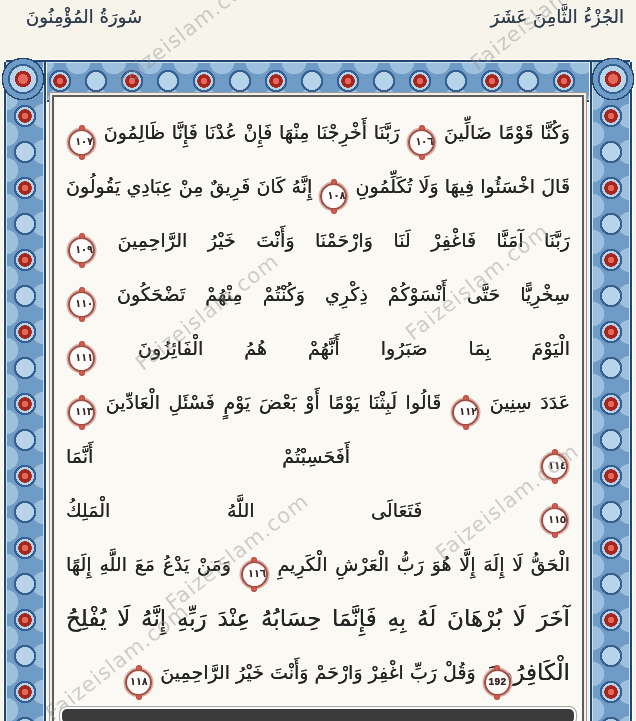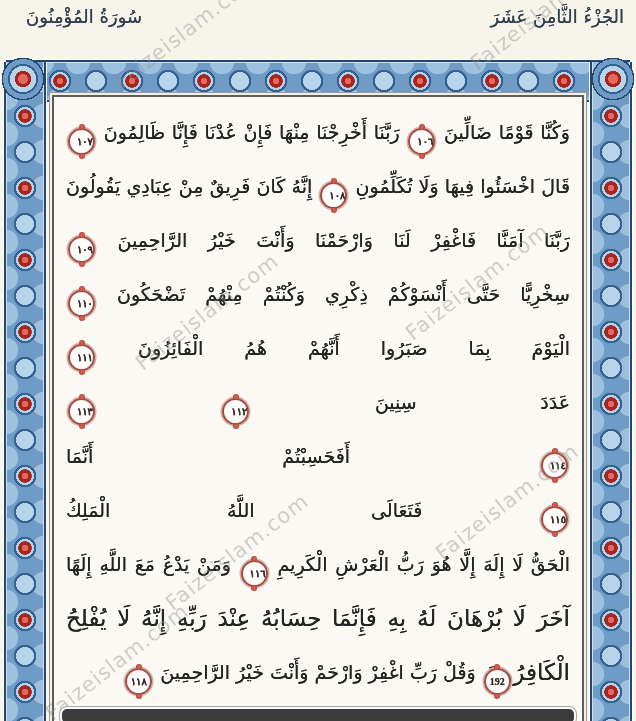--- a/index.html
+++ b/index.html
@@ -75,21 +75,21 @@
   .verse-badge{
     display:inline-block;vertical-align:-6px;position:relative;
     width:23px;height:23px;border-radius:50%;
     background:radial-gradient(circle,#fffdfb 0 60%,#f1e2dd 100%);
     border:2px solid #9e4d43;
     box-shadow:0 0 0 1.5px #d8aba2;
     margin:0 2px;text-align:center;
   }
   .verse-badge b{
     display:block;font-weight:bold;font-size:10px;line-height:23px;
-    color:#3c2a26;letter-spacing:0;font-family:Liberation Serif, serif;
+    color:#3c2a26;letter-spacing:0;font-family:Liberation Mono, monospace;
   }
   .verse-badge::before,.verse-badge::after{
     content:"";position:absolute;left:50%;transform:translateX(-50%);
     width:6px;height:6px;border-radius:50%;
     background:radial-gradient(circle,#cf5a4e 0 40%,#8e241c 100%);
   }
   .verse-badge::before{top:-6px;}
   .verse-badge::after{bottom:-6px;}
   
   .wm{
@@ -116,21 +116,21 @@
 <div class="corner corner-tl"></div>
 <div class="corner corner-tr"></div>
 
 <div class="text-box">
   <div id="lines">
       <div class="quran-line" style="font-size: 19px;"><span>وَكُنَّا قَوْمًا ضَالِّينَ</span> <span class="verse-badge"><b>١٠٦</b></span> <span>رَبَّنَا أَخْرِجْنَا مِنْهَا فَإِنْ عُدْنَا فَإِنَّا ظَالِمُونَ</span> <span class="verse-badge"><b>١٠٧</b></span> </div>
       <div class="quran-line" style="font-size: 19px;"><span>قَالَ اخْسَئُوا فِيهَا وَلَا تُكَلِّمُونِ</span> <span class="verse-badge"><b>١٠٨</b></span> <span>إِنَّهُ كَانَ فَرِيقٌ مِنْ عِبَادِي يَقُولُونَ</span> </div>
       <div class="quran-line" style="font-size: 19px;"><span>رَبَّنَا آمَنَّا فَاغْفِرْ لَنَا وَارْحَمْنَا وَأَنْتَ خَيْرُ الرَّاحِمِينَ</span> <span class="verse-badge"><b>١٠٩</b></span>  </div>
       <div class="quran-line" style="font-size: 19px;"><span>سِخْرِيًّا حَتَّى أَنْسَوْكُمْ ذِكْرِي وَكُنْتُمْ مِنْهُمْ تَضْحَكُونَ</span> <span class="verse-badge"><b>١١٠</b></span>  </div>
       <div class="quran-line" style="font-size: 19px;"><span>الْيَوْمَ بِمَا صَبَرُوا أَنَّهُمْ هُمُ الْفَائِزُونَ</span> <span class="verse-badge"><b>١١١</b></span>  </div>
-      <div class="quran-line" style="font-size: 19px;"><span>عَدَدَ سِنِينَ</span> <span class="verse-badge"><b>١١٢</b></span>  <span class="verse-badge"><b>١١٣</b></span> </div>
+      <div class="quran-line" style="font-size: 19px;"><span>عَدَدَ سِنِينَ</span> <span class="verse-badge"><b>١١٢</b></span> <span>قَالُوا لَبِثْنَا يَوْمًا أَوْ بَعْضَ يَوْمٍ فَسْئَلِ الْعَادِّينَ</span> <span class="verse-badge"><b>١١٣</b></span> </div>
       <div class="quran-line" style="font-size: 19px;"> <span class="verse-badge"><b>١١٤</b></span> <span>أَفَحَسِبْتُمْ أَنَّمَا</span> </div>
       <div class="quran-line" style="font-size: 19px;"> <span class="verse-badge"><b>١١٥</b></span> <span>فَتَعَالَى اللَّهُ الْمَلِكُ</span> </div>
       <div class="quran-line" style="font-size: 19px;"><span>الْحَقُّ لَا إِلَهَ إِلَّا هُوَ رَبُّ الْعَرْشِ الْكَرِيمِ</span> <span class="verse-badge"><b>١١٦</b></span> <span>وَمَنْ يَدْعُ مَعَ اللَّهِ إِلَهًا</span> </div>
       <div class="quran-line" style="font-size: 23px;"><span>آخَرَ لَا بُرْهَانَ لَهُ بِهِ فَإِنَّمَا حِسَابُهُ عِنْدَ رَبِّهِ إِنَّهُ لَا يُفْلِحُ الْكَافِرُونَ</span> </div>
       <div class="quran-line centered" style="font-size: 19px;"><span class="verse-badge"><b>192</b></span> <span>وَقُلْ رَبِّ اغْفِرْ وَارْحَمْ وَأَنْتَ خَيْرُ الرَّاحِمِينَ</span> <span class="verse-badge"><b>١١٨</b></span> </div>
     </div>
 </div>
 
 <div class="bottom-bar"></div>
 

